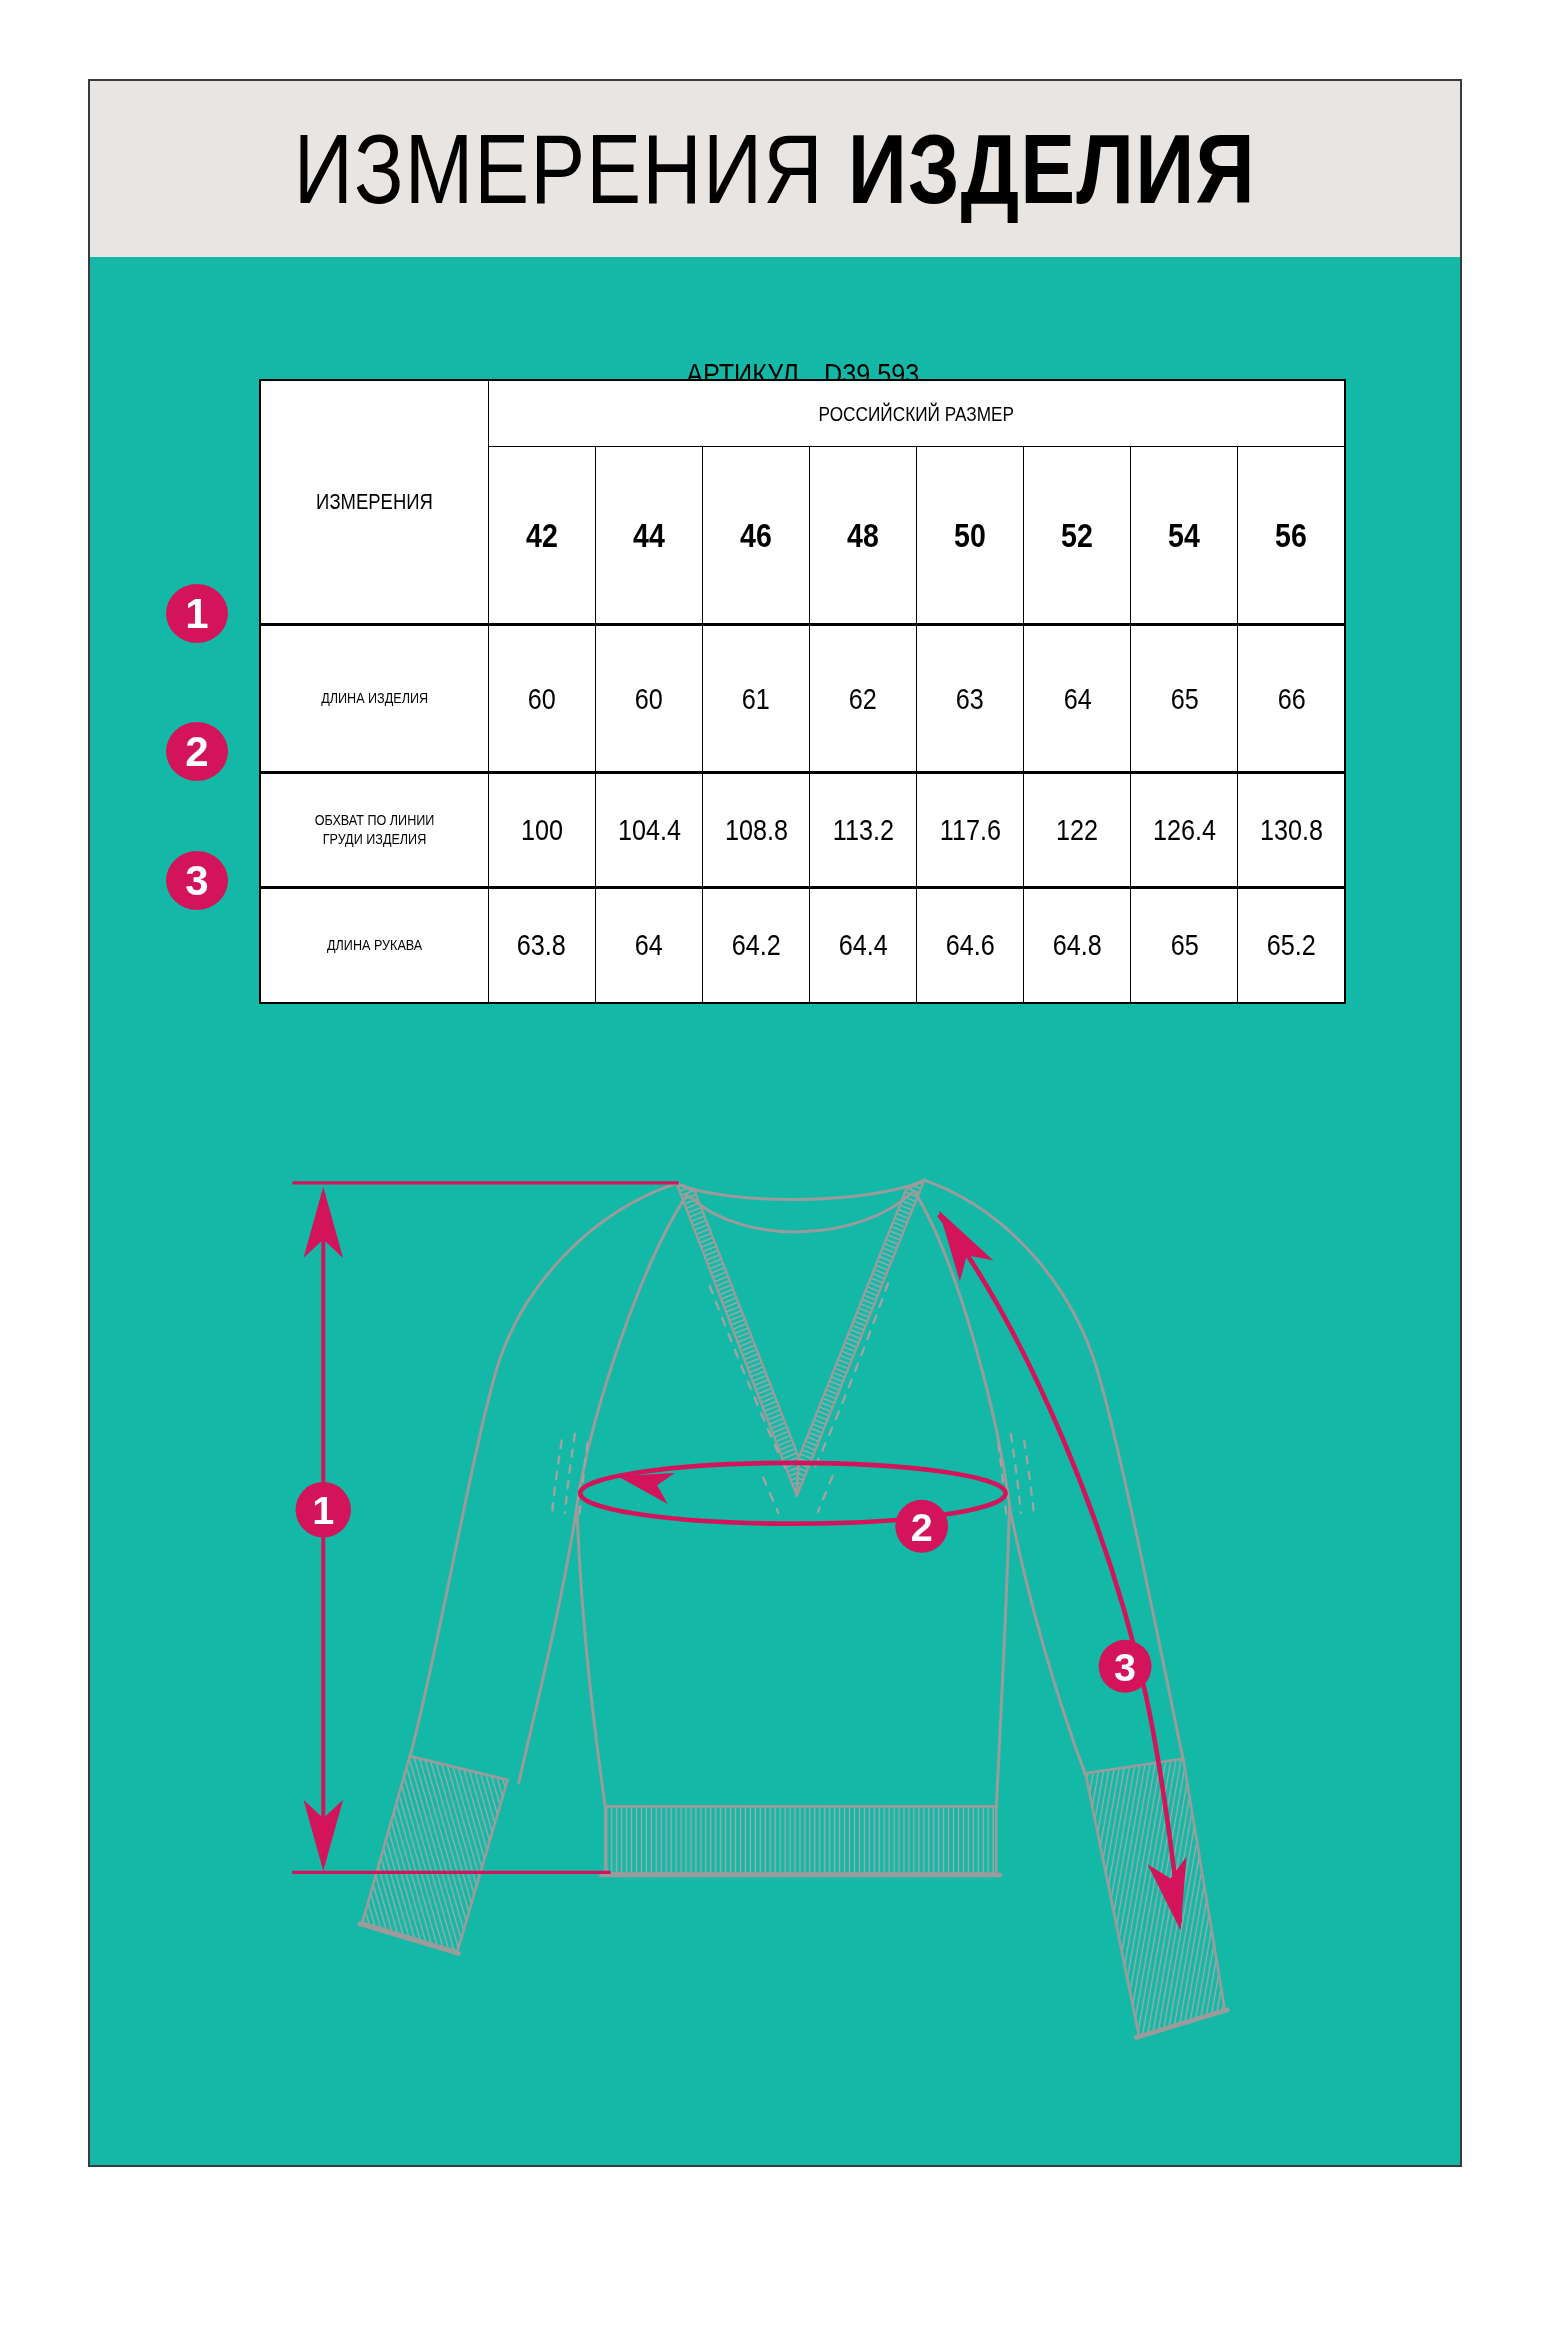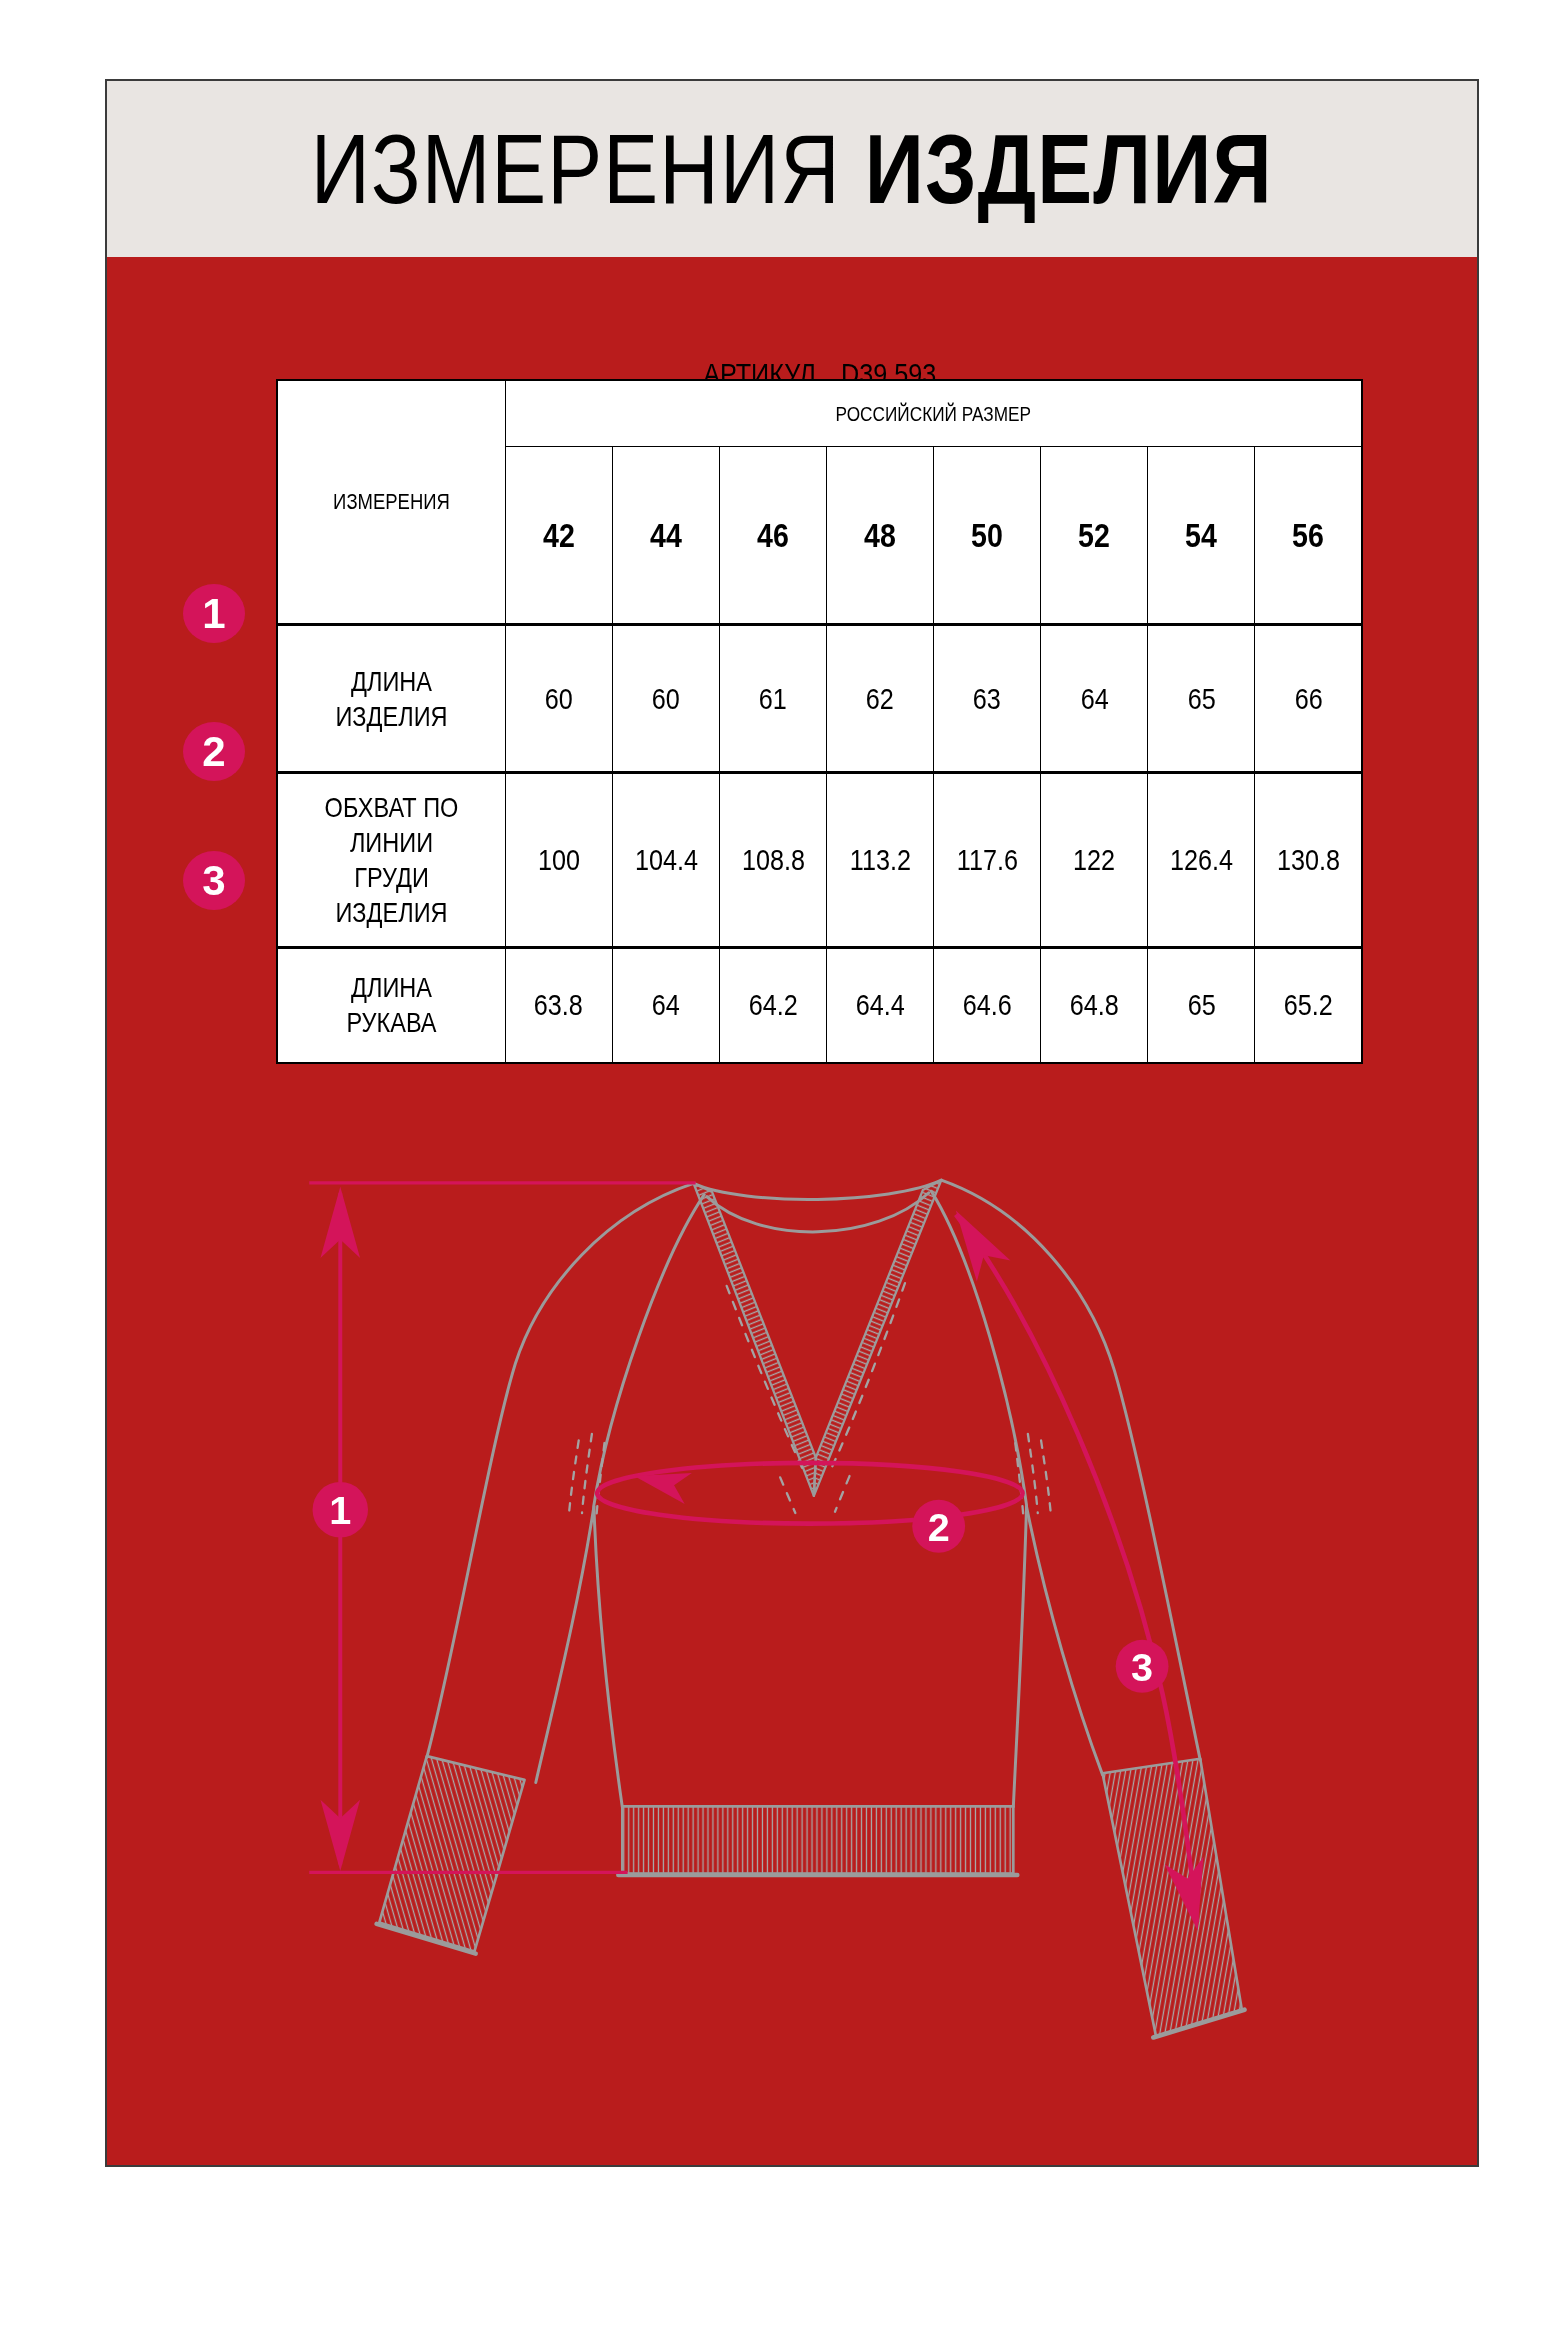--- a/index.html
+++ b/index.html
@@ -1,22 +1,22 @@
 <!DOCTYPE html>
 <html style="font-size:10.6px"><head>
 <meta charset="utf-8">
 <style>
   html,body { margin:0; padding:0; background:#ffffff; }
   .page {
     position:relative; width:1561px; height:2342px; background:#ffffff;
     font-family:"Liberation Sans", sans-serif; color:#000; overflow:hidden;
   }
   .frame {
-    position:absolute; left:105px; top:79px; width:1370px; height:2084px;
-    border:2.6px solid #3b3b3b; background:#b91c1c;
+    position:absolute; left:88px; top:79px; width:1370px; height:2084px;
+    border:2.6px solid #3b3b3b; background:#14b8a6;
   }
   .cond { display:inline-block; transform:scaleX(0.84); transform-origin:center; }
   
   .titleband {
     position:absolute; left:0; top:0; width:100%; height:176px; background:#e9e5e2;
     display:flex; align-items:center; justify-content:center;
   }
   .title-text { font-size:98px; letter-spacing:1.3px; white-space:nowrap; font-weight:400; }
   .title-text .tb { font-weight:700; }
   
@@ -30,21 +30,21 @@
     border:2.6px solid #000;
   }
   table.sizes-table td { border:1.3px solid #000; text-align:center; vertical-align:middle; padding:16px; }
   col.c-label { width:228px; }
   td.size-head { height:33px; border-bottom-width:2px; font-size:20.5px; }
   td.size-cell { height:144px; font-size:34px; font-weight:700; }
   td.measurements-head { font-size:22px; }
   tr.r-body td { border-top-width:3.3px; }
   tr.r-body { height:115px; }
   tr.r-body.first { height:148px; }
-  td.label-cell { font-size:28px; line-height:1.25; }
+  td.label-cell { font-size:15px; line-height:1.25; }
   td.label-cell .lbl { max-width:173px; }
   td.value-cell { font-size:30px; }
   
   .badge {
     position:absolute; width:62px; height:59px; border-radius:50%;
     background:#d4145a; color:#fff; display:flex; align-items:center; justify-content:center;
     font-size:42px; font-weight:700;
   }
   .b1 { left:76px; top:503px; }
   .b2 { left:76px; top:641px; }

